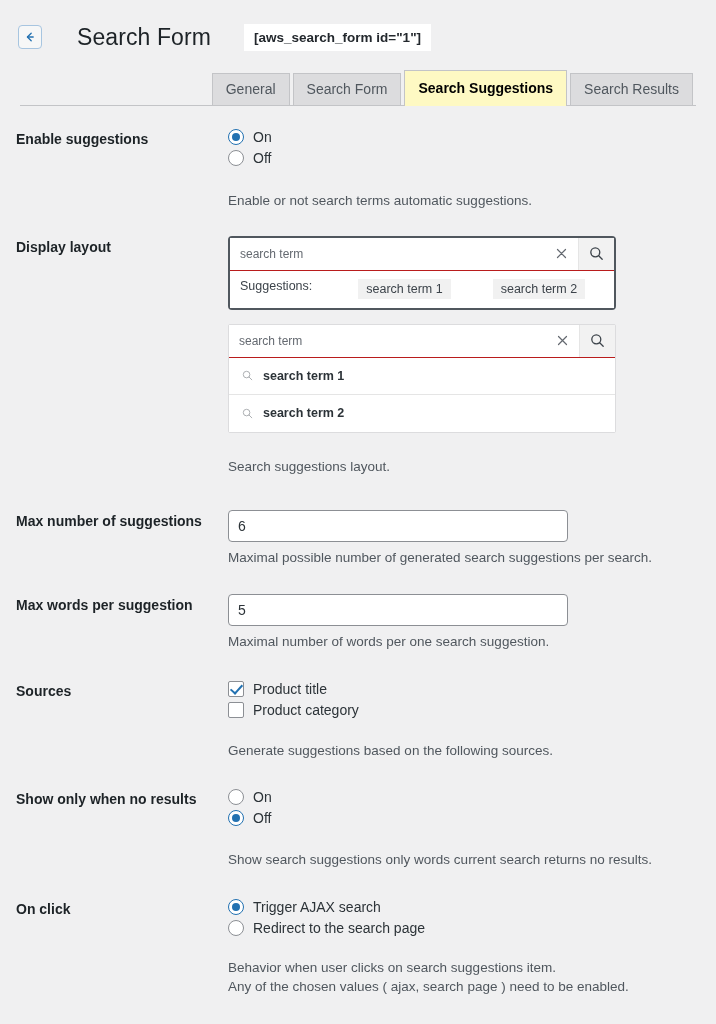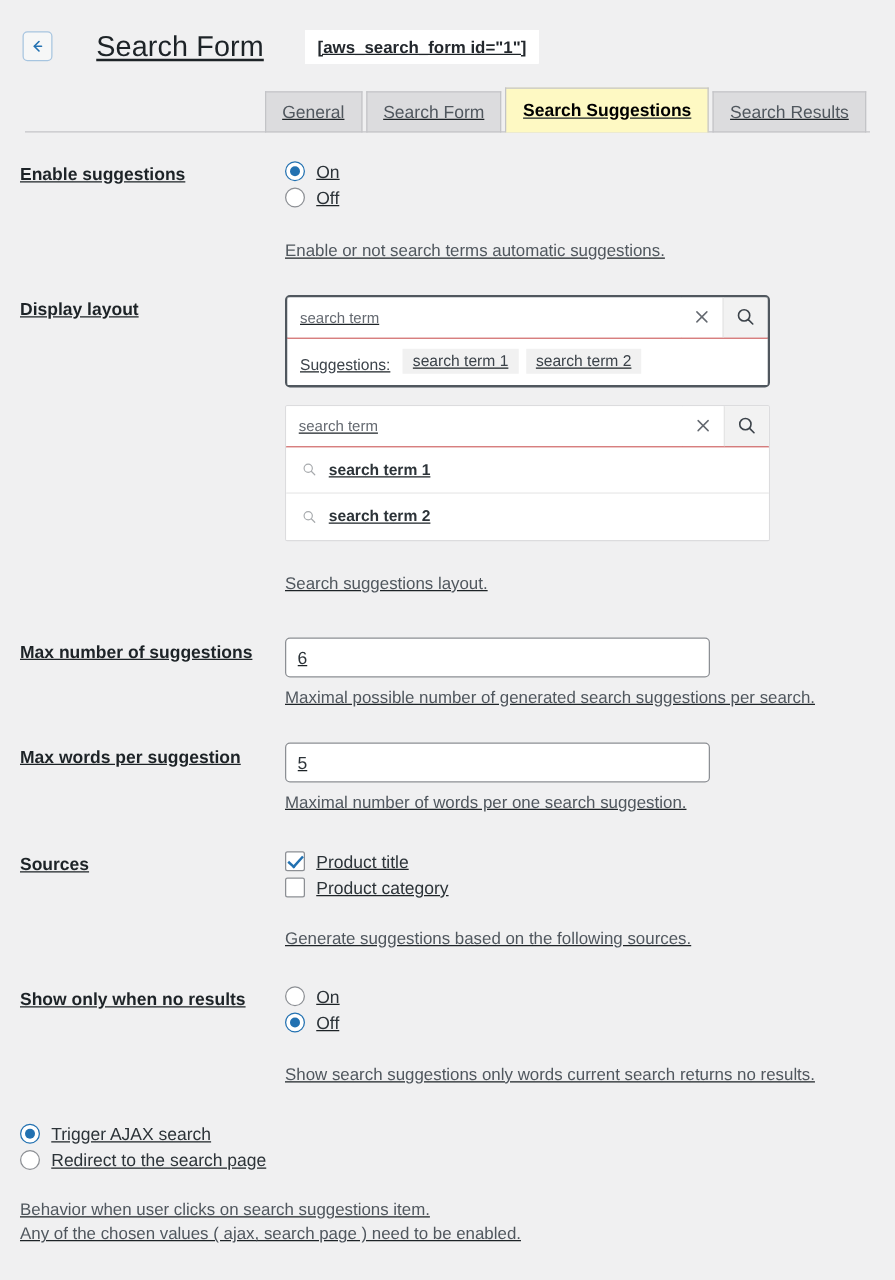--- a/index.html
+++ b/index.html
@@ -4,21 +4,21 @@
 <style>
   * { box-sizing: border-box; }
   html, body {
     margin: 0; padding: 0;
     width: 716px; height: 1024px;
     background: #f0f0f1;
     font-family: "Liberation Sans", sans-serif;
     color: #1d2327;
     overflow: hidden;
   }
-  .page { position: relative; width: 716px; height: 835px; text-decoration: underline; }
+  .page { position: relative; width: 716px; height: 835px; }
 
   
   .header {
     display: flex;
     align-items: center;
     padding: 16px 0 0 18px;
     height: 58px;
   }
   .back-btn {
     width: 24px; height: 24px;
@@ -221,23 +221,24 @@
   .pv-search {
     width: 36px;
     display: flex; align-items: center; justify-content: center;
     background: #f2f2f2;
     border-left: 1px solid #e5e5e5;
     color: #3c434a;
     cursor: pointer;
   }
   .pv-sugg-row {
     display: flex;
-    align-items: flex-end;
+    align-items: flex-start;
     padding: 8px 10px 9px 10px;
     background: #fff;
+    gap: 36px;
   }
   .pv-sugg-title {
     font-size: 12.5px;
     color: #3c434a;
     margin-right: 10px;
   }
   .chip {
     background: #f1f1f1;
     font-size: 12.5px;
     color: #3c434a;
@@ -411,20 +412,21 @@
         </div>
         <div class="opt">
           <span class="radio on"></span>
           <span class="opt-label">Off</span>
         </div>
         <div class="desc" style="margin-top:23px;">Show search suggestions only words current search returns no results.</div>
       </div>
     </div>
 
     <div class="row" style="margin-top:28px;">
+      <div class="row-label">On click</div>
       <div class="row-field">
         <div class="opt">
           <span class="radio on"></span>
           <span class="opt-label">Trigger AJAX search</span>
         </div>
         <div class="opt">
           <span class="radio"></span>
           <span class="opt-label">Redirect to the search page</span>
         </div>
         <div class="desc" style="margin-top:21px;">Behavior when user clicks on search suggestions item.</div>

